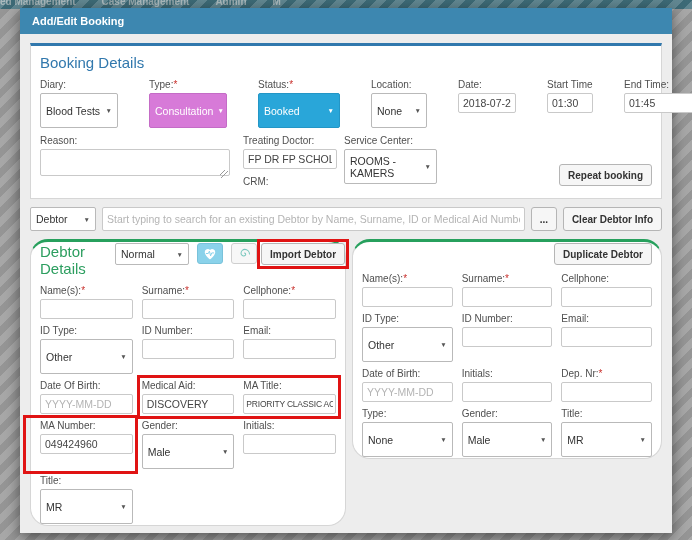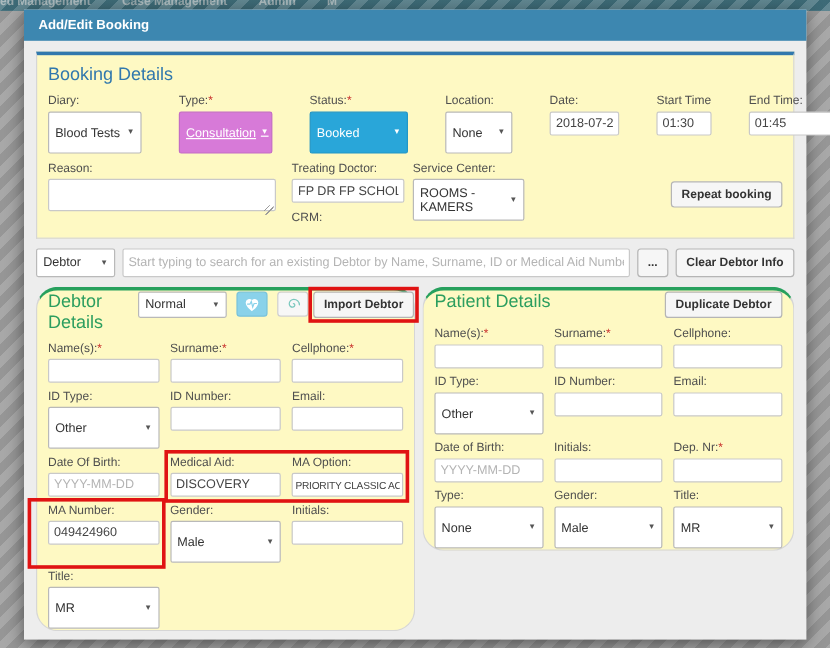--- a/index.html
+++ b/index.html
@@ -18,40 +18,40 @@
             color:rgba(205,224,228,.85); white-space:nowrap; }
   .topnav span { margin-right:26px; }
 
   
   .modal { position:absolute; left:20px; top:8px; width:652px; height:525px;
            background:#ededed; box-shadow:0 4px 14px rgba(0,0,0,.5); }
   .modal-header { height:26px; background:#3d87b0; color:#fff; font-size:11px; font-weight:bold;
                   line-height:26px; padding:0 12px; }
   .modal-body { padding:9px 10px 0; }
 
-  .panel { background:#fef9c3; border:1px solid #d6d6d6; }
+  .panel { background:#ffffff; border:1px solid #d6d6d6; }
   .panel-blue  { border-top:3px solid #3178ad; padding:6px 9px 8px; }
   .panel-green { border-top:3px solid #27a05d; padding:1px 9px;border-radius:18px; }
   .sec-title { font-size:15px; line-height:17px; }
   .blue-title  { color:#3178ad; margin:2px 0 8px; }
   .green-title { color:#2c9e5f; }
 
   .lbl { font-size:10px; line-height:12px; color:#4f4f4f; margin-bottom:2px; white-space:nowrap;
          overflow:hidden; }
   .req { color:#c9302c; }
   .inp { display:block; width:100%; height:20px; border:1px solid #c9c9c9; border-radius:2px;
          background:#fff; font-size:10.5px; color:#444; padding:0 4px;
          font-family:"Liberation Sans",sans-serif; }
   .inp::placeholder { color:#b4b4b4; }
   .inp-tight { font-size:8.5px; letter-spacing:-0.2px; padding:0 2px; }
   .sel { height:35px; border:1px solid #b9b9b9; border-radius:2px; background:#fff;
          display:flex; align-items:center; justify-content:space-between; padding:0 5px;
          font-size:10.5px; color:#333; cursor:default; }
   .caret { font-size:6.5px; color:#555; margin-left:4px; flex:0 0 auto; }
-  .sel-purple { background:#d77ad8; border-color:#c46cc6; color:#fff;text-decoration:underline; }
+  .sel-purple { background:#d77ad8; border-color:#c46cc6; color:#fff; }
   .sel-blue   { background:#29a6d9; border-color:#2396c6; color:#fff; }
   .sel-purple .caret, .sel-blue .caret { color:#fff; }
 
   .btn { display:inline-flex; align-items:center; justify-content:center; height:22px;
          background:#f6f6f6; border:1px solid #b5b5b5; border-radius:3px;
          font-size:10px; font-weight:bold; color:#333; padding:0 8px; white-space:nowrap; }
 
   
   .row1 { display:flex; justify-content:space-between; margin-bottom:7px;gap:31px; }
   .row2 { display:flex; align-items:flex-start; }
@@ -59,21 +59,21 @@
   .w-diary{width:78px}.w-type{width:78px}.w-status{width:82px}.w-loc{width:56px}
   .w-date{width:58px}.w-start{width:46px}.w-end{width:116px}.w-dur{width:54px}
   .ta-wrap { position:relative; width:190px; }
   .ta { width:190px; height:27px; border:1px solid #c9c9c9; border-radius:2px; background:#fff;
         resize:none; font-family:inherit; }
   .ta-handle { position:absolute; right:2px; bottom:2px; width:8px; height:8px;
         background:linear-gradient(135deg,transparent 0 3px,#9a9a9a 3px 4px,transparent 4px 6px,#9a9a9a 6px 7px,transparent 7px); }
   .col-td { width:94px; margin-left:13px; }
   .col-sc { width:93px; margin-left:7px; }
   .crm { margin-top:7px; }
-  .btn-repeat { margin-left:auto; margin-top:16px; }
+  .btn-repeat { margin-left:auto; margin-top:29px; }
 
   
   .row-search { display:flex; gap:6px; margin:8px 0; }
   .sel-entity { width:66px; height:24px; }
   .search-inp { flex:1; height:24px; }
   .btn-more { width:26px; height:24px; }
   .btn-clear { height:24px; }
 
   
   .panels { display:flex; gap:6px; align-items:flex-start; }
@@ -277,21 +277,21 @@
             <div class="fg">
               <div class="lbl">Date Of Birth:</div>
               <input class="inp" placeholder="YYYY-MM-DD" style="">
             </div>
             <div class="redbox rb-ma">
               <div class="fg">
                 <div class="lbl">Medical Aid:</div>
                 <input class="inp" value="DISCOVERY" style="">
               </div>
               <div class="fg">
-                <div class="lbl">MA Option:</div>
+                <div class="lbl">MA Title:</div>
                 <input class="inp inp-tight" value="PRIORITY CLASSIC ACUTE" style="">
               </div>
             </div>
           </div>
 
           <div class="grid3">
             <div class="redbox rb-num">
               <div class="fg">
                 <div class="lbl">MA Number:</div>
                 <input class="inp" value="049424960" style="">
@@ -316,21 +316,20 @@
               <div class="sel">
                 <span>MR</span>
                 <span class="caret">▼</span>
               </div>
             </div>
           </div>
         </div>
 
         <div class="panel panel-green patient-panel">
           <div class="panel-head">
-            <div class="sec-title green-title">Patient Details</div>
             <button class="btn btn-dup">Duplicate Debtor</button>
           </div>
 
           <div class="grid3">
             <div class="fg">
               <div class="lbl"><span>Name(s):</span><span class="req">*</span></div>
               <input class="inp" style="">
             </div>
             <div class="fg">
               <div class="lbl"><span>Surname:</span><span class="req">*</span></div>

